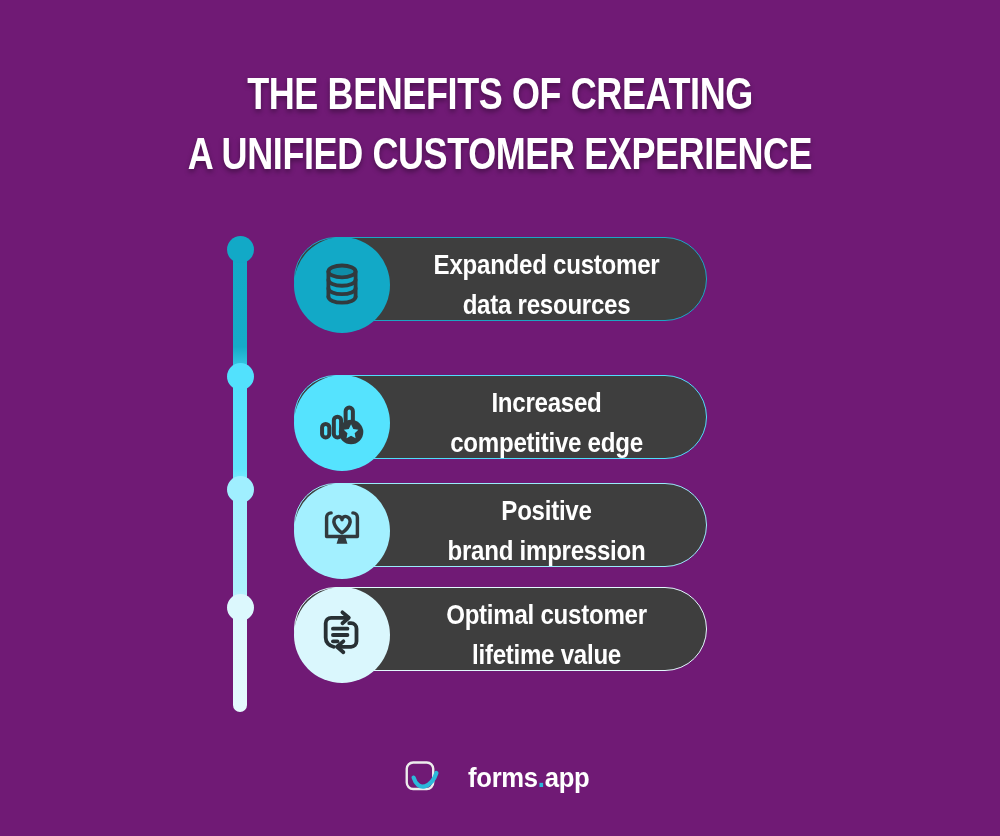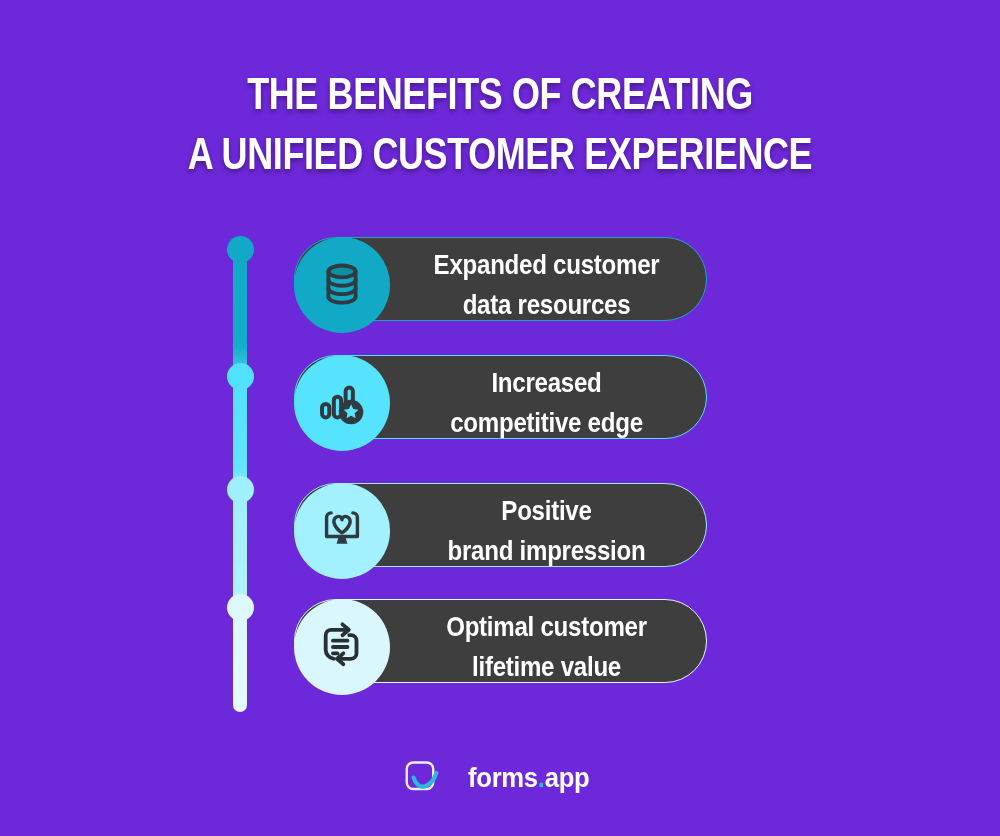--- a/index.html
+++ b/index.html
@@ -1,18 +1,18 @@
 <!DOCTYPE html>
 <html><head>
 <meta charset="utf-8">
 <style>
   html,body{margin:0;padding:0;background:#2b2b2b;}
   .canvas{
     position:relative;width:1000px;height:836px;overflow:hidden;
-    background:#6d28d9;
+    background:#701a75;
     font-family:"Liberation Sans", sans-serif;
   }
   
   .title{
     position:absolute;top:64px;left:0;width:1000px;margin:0;
     text-align:center;color:#ffffff;font-weight:700;
     font-size:45px;line-height:60px;letter-spacing:-.5px;
     transform:scaleX(.80);transform-origin:50% 50%;
     text-shadow:0 3px 6px rgba(0,0,0,.35);
   }
@@ -23,21 +23,21 @@
       #12a9c7 0%, #16abc8 22%, #52e1fd 30%, #63e5fd 48%,
       #a0efff 55%, #aff2fe 74%, #dcf8fd 80%, #e6fbfe 100%);
   }
   .timeline-dot{position:absolute;width:27px;height:27px;border-radius:50%;left:226.5px;}
   .dot-1{top:236px;background:#12a9c7;}
   .dot-2{top:363px;background:#52e1fd;}
   .dot-3{top:476px;background:#a0efff;}
   .dot-4{top:594px;background:#dcf8fd;}
   
   .benefit-row{position:absolute;left:294px;width:413px;height:84px;}
-  .row-1{top:237px;} .row-2{top:355px;} .row-3{top:483px;} .row-4{top:599px;}
+  .row-1{top:237px;} .row-2{top:375px;} .row-3{top:483px;} .row-4{top:587px;}
   .pill{
     position:absolute;inset:0;border-radius:48px;background:#3e3e3e;
     border:1.5px solid;box-sizing:border-box;
   }
   .row-1 .pill{border-color:#1ba6c4;}
   .row-2 .pill{border-color:#4fdefb;}
   .row-3 .pill{border-color:#9aecfb;}
   .row-4 .pill{border-color:#e2f9fd;}
   .icon-circle{
     position:absolute;left:0;top:0;width:96px;height:96px;border-radius:50%;

